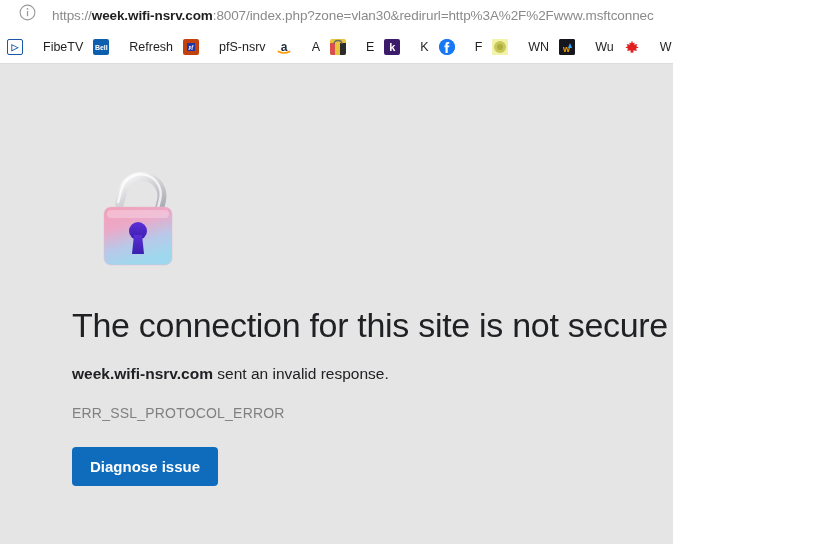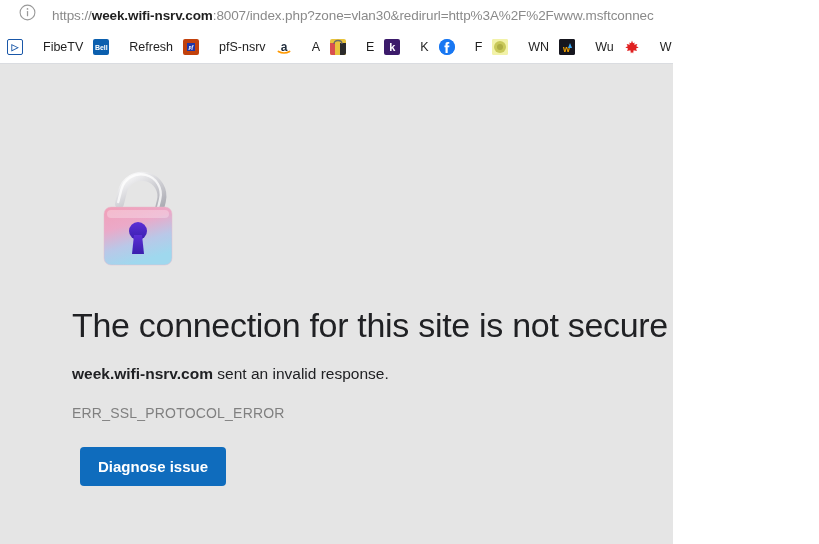--- a/index.html
+++ b/index.html
@@ -121,21 +121,21 @@
   }
   #error-subtitle .subtitle-host { font-weight:bold; }
 
   #error-code {
     font-size:14px;
     color:#808080;
     letter-spacing:0.2px;
     margin-bottom:26px;
   }
 
-  #error-buttons { display:flex; align-items:center;margin-left:8px; }
+  #error-buttons { display:flex; align-items:center; }
   .btn {
     height:39px;
     border:none;
     border-radius:4px;
     font-family:"Liberation Sans", sans-serif;
     font-size:15px;
     cursor:pointer;
     padding:0 18px;
     line-height:39px;
     white-space:nowrap;

